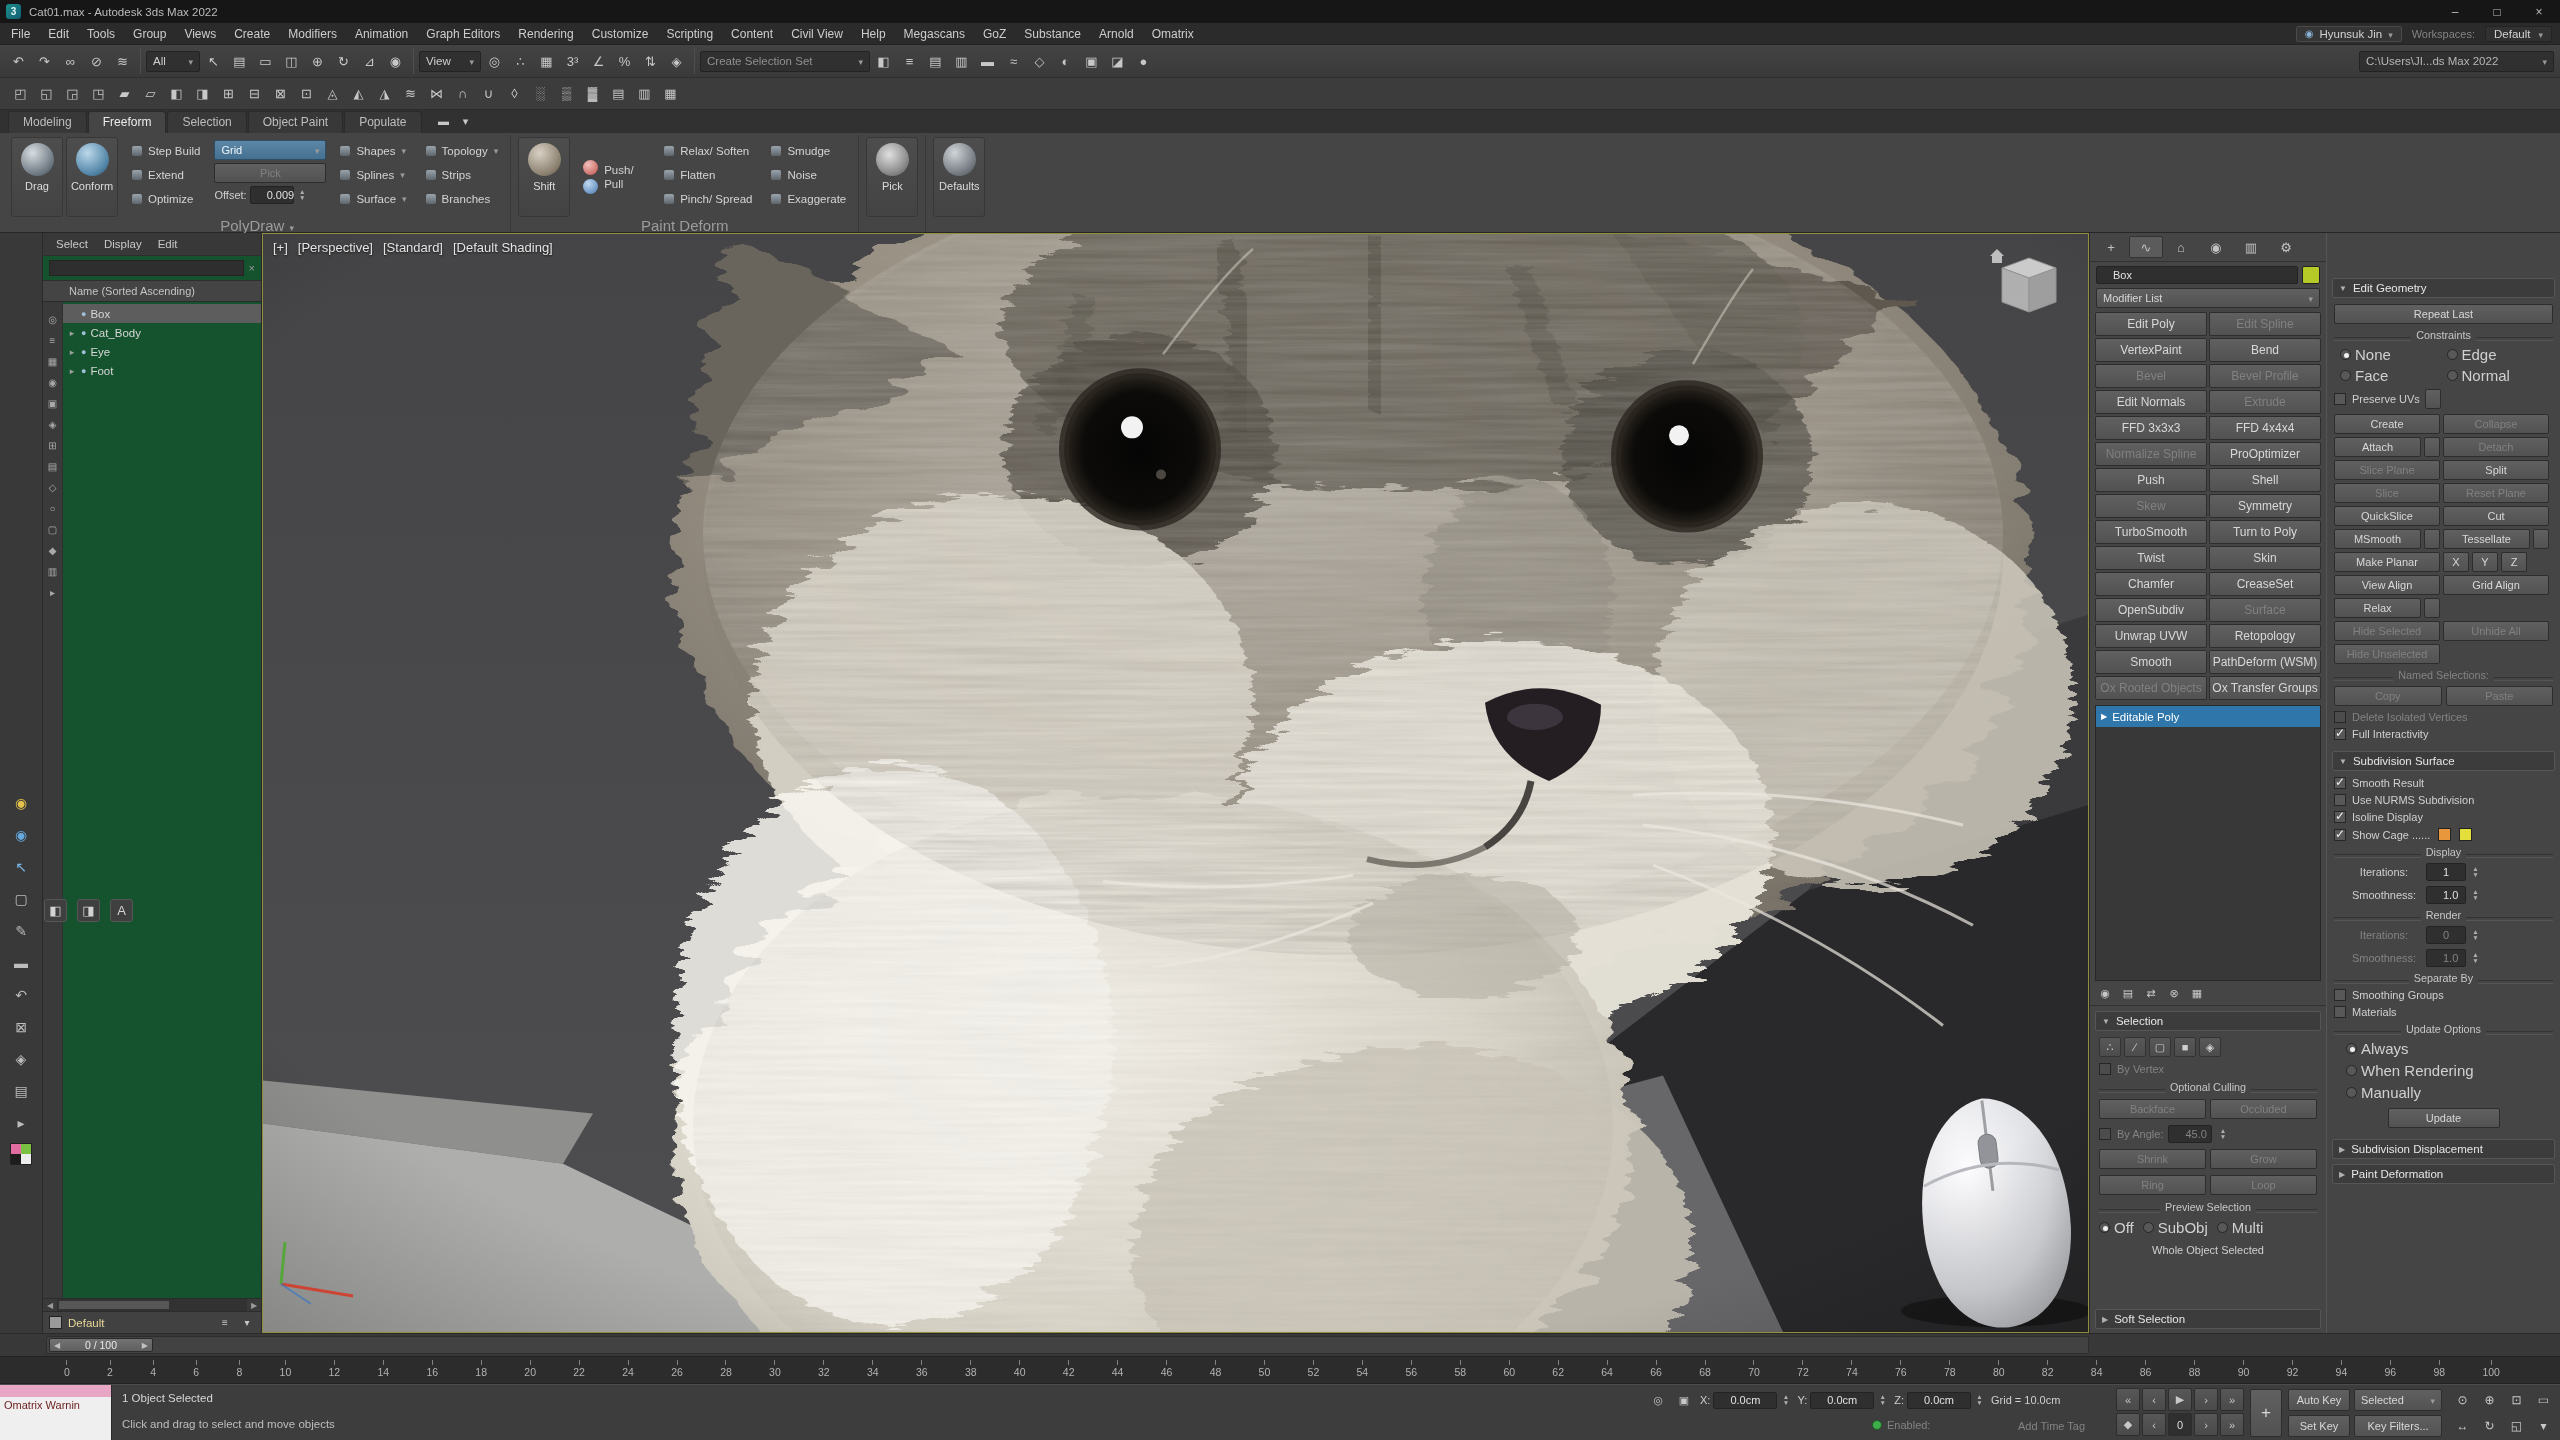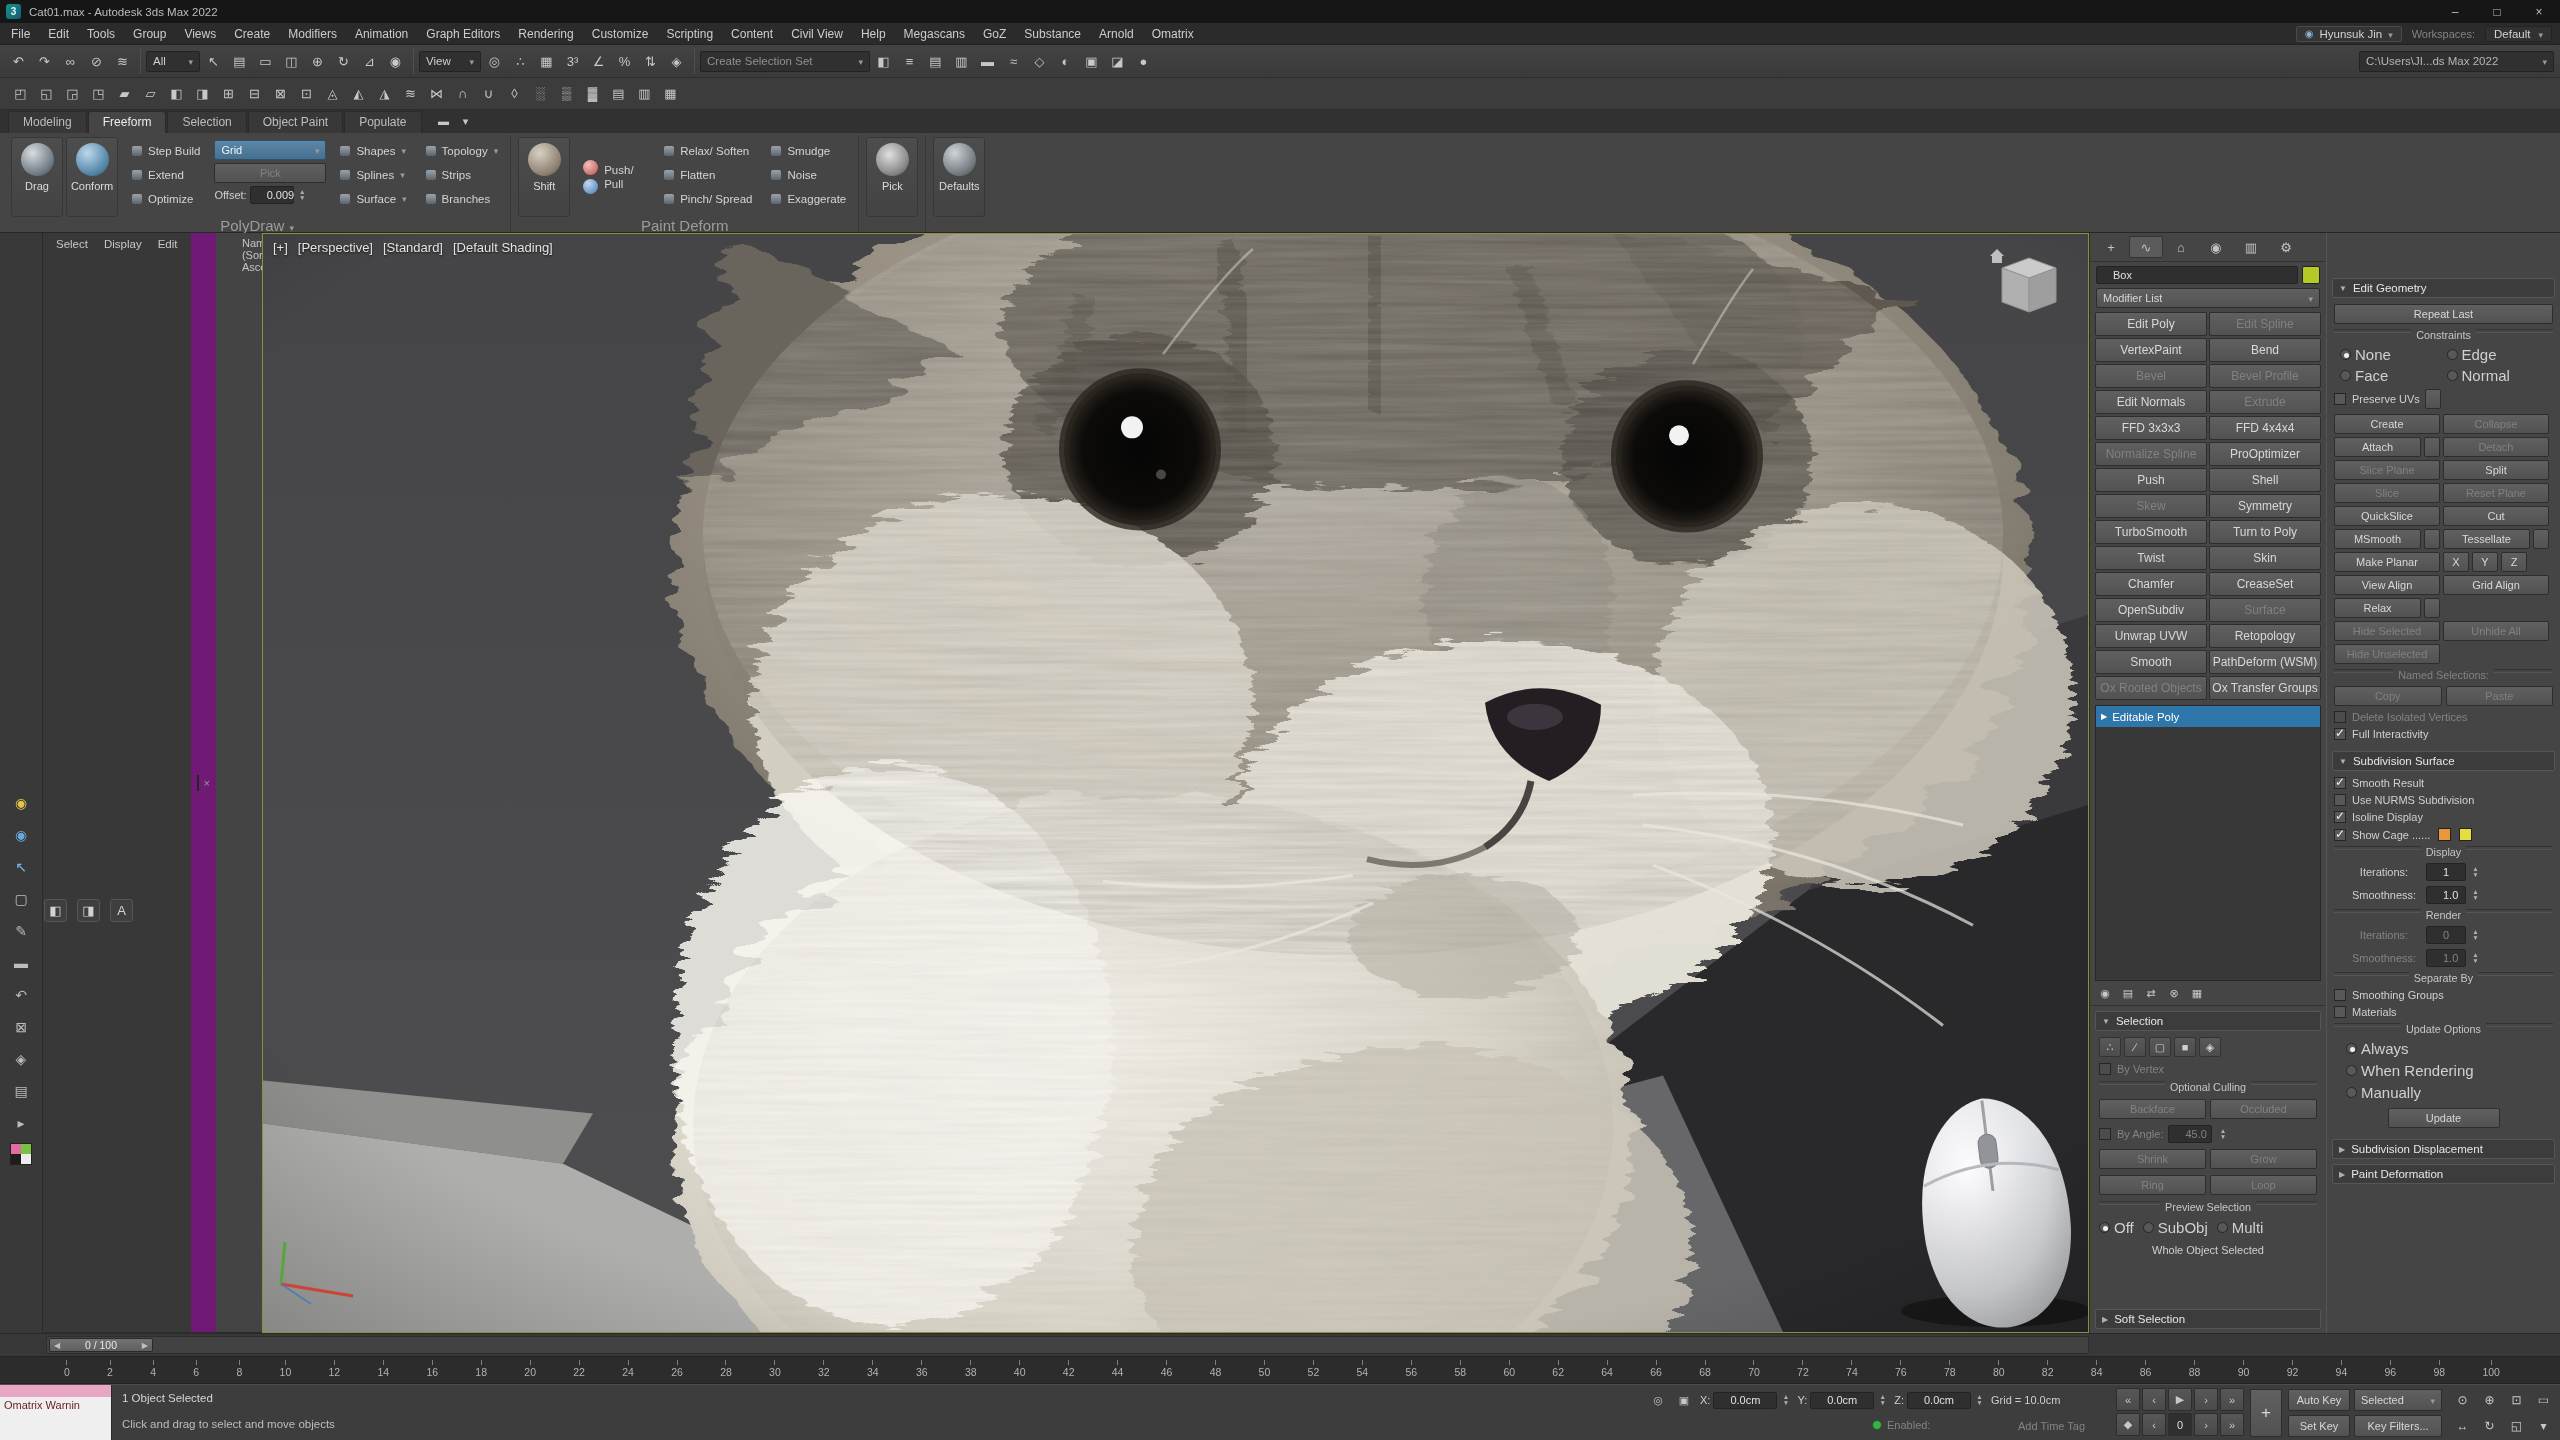--- a/index.html
+++ b/index.html
@@ -73,21 +73,21 @@
 .pp2{width:15px;height:15px;border-radius:50%;background:radial-gradient(circle at 35% 30%,#c0d8f0,#4878b0)}
 .pp-label{font-size:11.5px;width:42px;line-height:1.25}
 
 #workarea{position:absolute;left:0;top:233px;right:0;height:1100px}
 #leftstrip{position:absolute;left:0;top:0;bottom:0;width:43px;background:#393939;border-right:1px solid #2a2a2a;display:flex;flex-direction:column;align-items:center;padding-top:558px;gap:8px}
 .ls-ic{width:24px;height:24px;display:flex;align-items:center;justify-content:center;color:#bdbdbd;font-size:14px}
 .ls-palette{width:22px;height:22px;display:grid;grid-template-columns:1fr 1fr;border:1px solid #222}
 .float-tools{position:absolute;left:44px;top:666px;display:flex;gap:10px;z-index:5}
 .ft-ic{width:23px;height:23px;display:flex;align-items:center;justify-content:center;color:#d3d3d3;font-size:13px;background:#3f3f3f;border:1px solid #565656;border-radius:3px}
 
-#explorer{position:absolute;left:43px;top:0;bottom:0;width:219px;background:#701a75;border-right:1px solid #282828;display:flex;}
+#explorer{position:absolute;left:43px;top:0;bottom:0;width:219px;background:#14532d;border-right:1px solid #282828;display:flex;flex-direction:column}
 .ex-menu{display:flex;gap:2px;padding:4px 6px;background:#383838;border-bottom:1px solid #2e2e2e}
 .ex-menu-item{font-size:11.5px;color:#c8c8c8;padding:1px 7px}
 .ex-search{display:flex;align-items:center;gap:5px;padding:4px 6px;border-bottom:1px solid #2e2e2e}
 .ex-search-box{flex:1;height:16px;background:#2e2e2e;border:1px solid #242424}
 .ex-clear{color:#9a9a9a;font-size:11px}
 .ex-header{font-size:11px;color:#c4c4c4;background:#444;border-bottom:1px solid #2a2a2a;padding:4px 8px 4px 26px}
 .ex-body{flex:1;display:flex}
 .ex-strip{width:20px;display:flex;flex-direction:column;align-items:center;gap:10px;padding-top:12px;background:#3a3a3a;border-right:1px solid #303030}
 .ex-strip-ic{font-size:10px;color:#a8a8a8}
 .ex-rows{flex:1;padding-top:2px}
@@ -126,21 +126,21 @@
 .roll{margin:5px 5px 0;height:20px;background:#3c3c3c;border:1px solid #565656;border-radius:2px;display:flex;align-items:center;gap:6px;padding:0 6px;font-size:11.5px;color:#e6e6e6;flex:none}
 .ra{font-size:8px;color:#b0b0b0}
 .roll.bottom{margin-top:auto;margin-bottom:4px}
 .sel-body{padding:6px 9px;display:flex;flex-direction:column;gap:6px}
 .subobj{display:flex;gap:3px}
 .so-ic{width:22px;height:20px;border:1px solid #333;background:linear-gradient(#585858,#4c4c4c);display:flex;align-items:center;justify-content:center;font-size:11px;color:#d0d0d0;border-radius:2px}
 .chk{display:flex;align-items:flex-end;gap:6px;font-size:11px;color:#d0d0d0}
 .chk .box{width:12px;height:12px;background:#585858;border:1px solid #262626;position:relative;flex:none}
 .chk.on .box::after{content:"✓";position:absolute;left:0;top:-3px;font-size:12px;color:#f0f0f0}
 .chk.dim .box{background:#4c4c4c}
-.grp{display:flex;align-items:flex-start;gap:5px;font-size:10.8px;color:#c6c6c6;white-space:nowrap}
+.grp{display:flex;align-items:flex-end;gap:5px;font-size:10.8px;color:#c6c6c6;white-space:nowrap}
 .grp::before,.grp::after{content:"";flex:1;height:2px;border-top:1px solid #333;border-bottom:1px solid #555}
 .pair{display:flex;gap:4px}
 .pair .btn{flex:1}
 .row{display:flex;align-items:center;gap:5px}
 .radiorow{display:flex;gap:9px;align-items:center}
 .radio{display:flex;gap:4px;align-items:center;font-size:15px;color:#d0d0d0}
 .radio .dot{width:11px;height:11px;border-radius:50%;background:#585858;border:1px solid #262626;flex:none;position:relative}
 .radio.sel .dot::after{content:"";position:absolute;left:2.5px;top:2.5px;width:5px;height:5px;border-radius:50%;background:#f0f0f0}
 .sel-status{text-align:center;font-size:11px;color:#cfcfcf;padding-top:2px}
 

